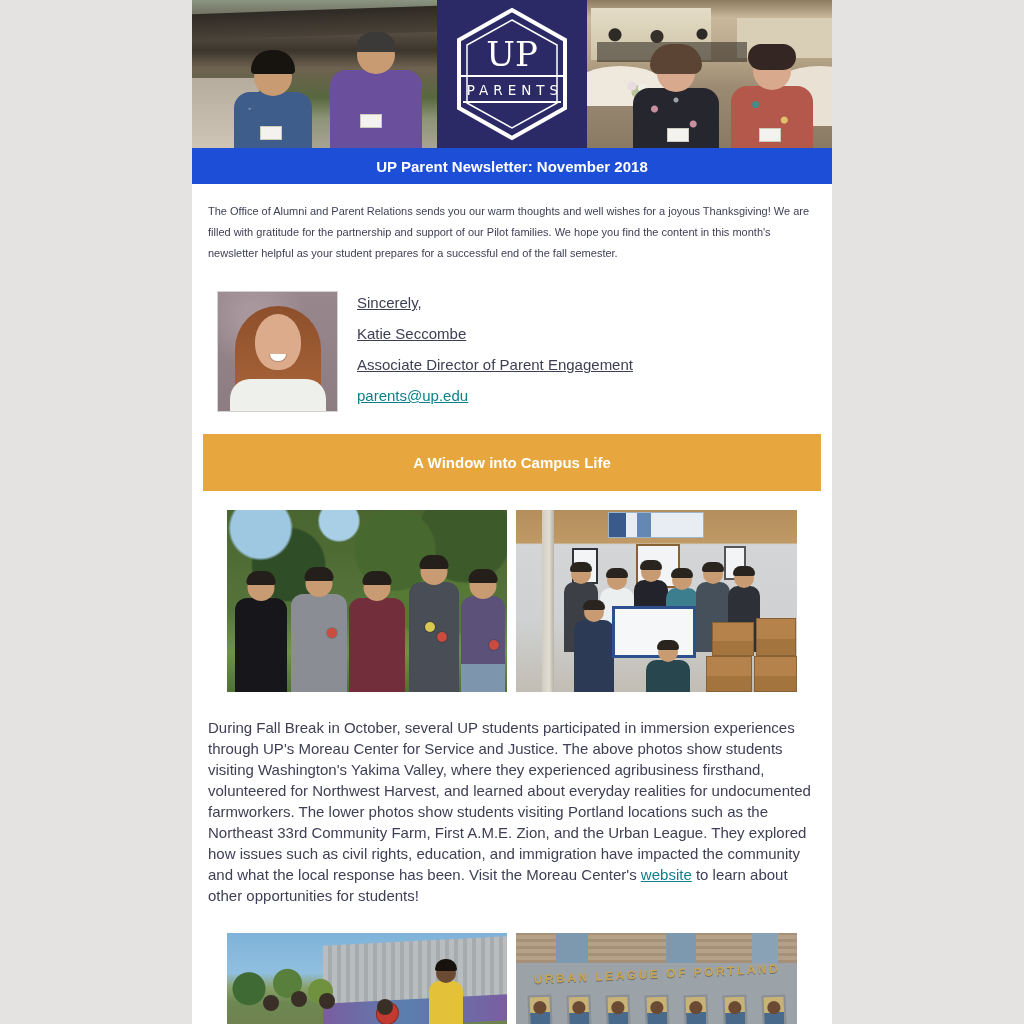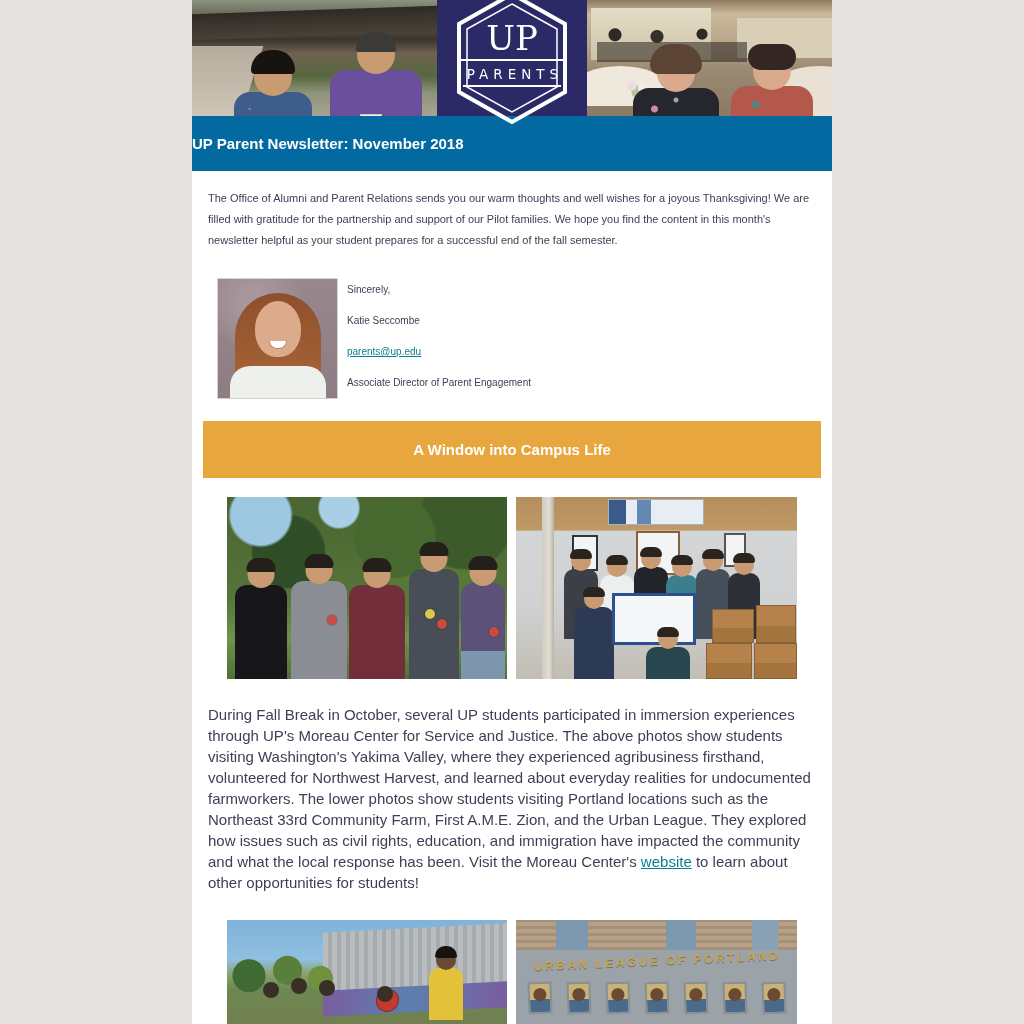--- a/index.html
+++ b/index.html
@@ -1,21 +1,21 @@
 <!DOCTYPE html>
 <html><head>
 <meta charset="utf-8">
 <style>
   * { margin:0; padding:0; box-sizing:border-box; }
   html,body { width:1024px; height:1024px; overflow:hidden; }
   body { background:#e4e3e2; font-family:"Liberation Sans", sans-serif; color:#3e3e55; }
   .page { width:640px; margin:0 auto; background:#ffffff; height:1024px; }
 
   
-  .header-strip { display:flex; height:116px; }
+  .header-strip { display:flex; height:148px; }
   .hphoto { position:relative; overflow:hidden; flex:0 0 245px; }
   .logo-block { flex:0 0 150px; background:#2b2a67; display:flex; align-items:center; justify-content:center; }
 
   
   .hp-left {
     background:
       linear-gradient(180deg,#8a9481 0%, #5f564a 18%, #3c352c 34%, #6e6250 46%, #57683f 66%, #8d9477 80%, #a8a494 100%);
   }
   .hp-left .roof { position:absolute; left:0; top:10px; width:100%; height:26px;
       background:linear-gradient(180deg,#2e2a24,#4a4238); transform:skewY(-2deg); }
@@ -70,21 +70,21 @@
       #b5584c; }
   .hr-w2::after { background:#342723; width:48px; height:26px; top:-42px; border-radius:22px; }
   .hr-w2::before { background:#d8a98c; }
 
   
   .logo-svg text { fill:#ffffff; }
   .logo-up { font-family:"DejaVu Serif", serif; font-size:34px; }
   .logo-parents { font-family:"DejaVu Sans", sans-serif; font-size:13.5px; letter-spacing:5px; }
 
   
-  .teal-banner { height:55px; background:#0369a1; display:flex; align-items:center; }
+  .teal-banner { height:36px; background:#1d4ed8; display:flex; align-items:center; justify-content:center; }
   .teal-banner span { color:#ffffff; font-weight:bold; font-size:15px; }
   .gold-banner { height:57px; margin:18px 11px 0 11px; background:#e8a73e; display:flex; align-items:center; justify-content:center; }
   .gold-banner span { color:#ffffff; font-weight:bold; font-size:15px; }
 
   
   .content { }
   .intro { margin:17px 16px 0 16px; font-size:11px; line-height:21px; }
   a.link { color:#0e7f8a; text-decoration:underline; }
 
   .sig-row { display:flex; margin:27px 0 0 25px; }
@@ -94,21 +94,21 @@
         linear-gradient(180deg,#98888d,#8d7d83);
       border:1px solid #d5d2d2; }
   .sig-photo .hair { position:absolute; left:17px; top:14px; width:86px; height:120px;
       border-radius:44px 44px 8px 8px; background:linear-gradient(180deg,#8d4f2c,#b06a3b); }
   .sig-photo .face { position:absolute; left:37px; top:22px; width:46px; height:56px;
       border-radius:50% 50% 46% 46%; background:#dcab8c; }
   .sig-photo .smile { position:absolute; left:51px; top:62px; width:18px; height:8px;
       border-radius:0 0 12px 12px; background:#fff; border:1px solid #b98969; border-top:none; }
   .sig-photo .top { position:absolute; left:12px; bottom:-4px; width:96px; height:36px;
       border-radius:20px 20px 0 0; background:#eef0ec; }
-  .sig-text { margin-left:9px; padding-top:1px; font-size:10px; }
+  .sig-text { margin-left:19px; padding-top:1px; font-size:15px;text-decoration:underline; }
   .sig-text p { line-height:21px; margin-bottom:10px; }
 
   
   .photo-row { display:flex; justify-content:center; gap:9px; }
   .row1 { margin-top:19px; }
   .row2 { margin-top:27px; }
   .photo { position:relative; overflow:hidden; width:280px; height:182px; }
 
   
   .ph-orchard { background:
@@ -244,22 +244,22 @@
     <div class="sig-row">
       <div class="sig-photo">
         <div class="hair"></div>
         <div class="face"></div>
         <div class="smile"></div>
         <div class="top"></div>
       </div>
       <div class="sig-text">
         <p>Sincerely,</p>
         <p>Katie Seccombe</p>
+        <p>Associate Director of Parent Engagement</p>
         <p><a class="link" href="#">parents@up.edu</a></p>
-        <p>Associate Director of Parent Engagement</p>
       </div>
     </div>
 
     <div class="gold-banner">
       <span>A Window into Campus Life</span>
     </div>
 
     <div class="photo-row row1">
       <div class="photo ph-orchard">
         <div class="or-p or1"></div>

